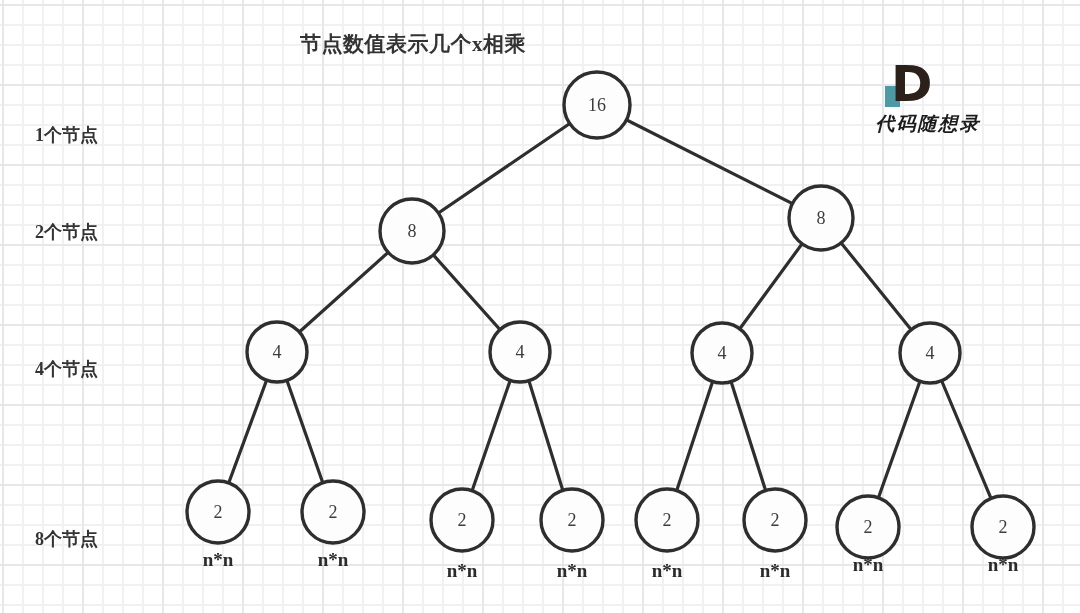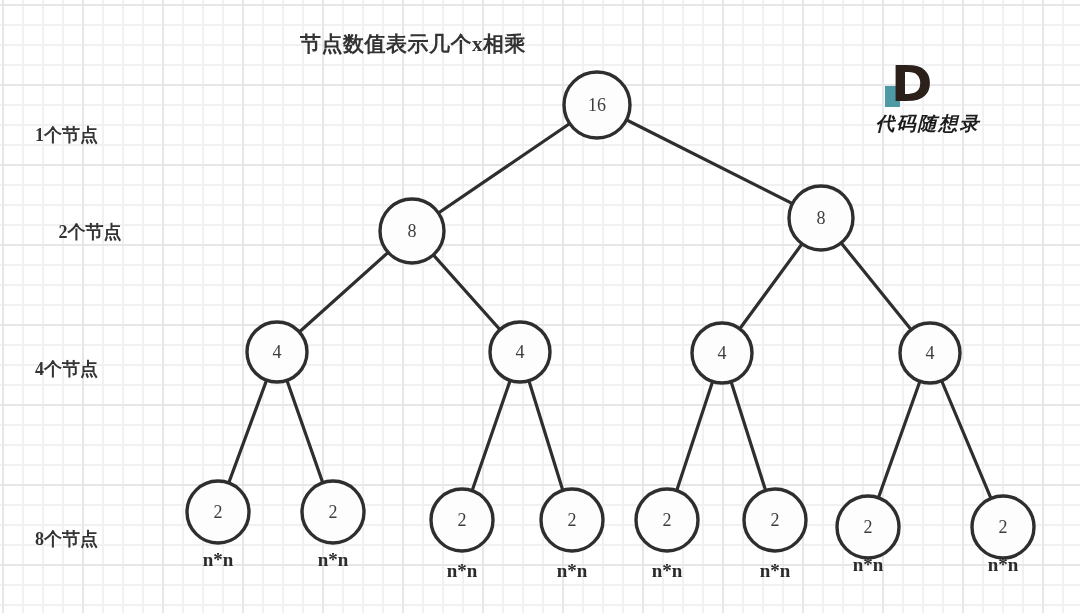--- a/index.html
+++ b/index.html
@@ -108,21 +108,21 @@
   }
 </style>
 </head>
 <body>
 
 <div class="canvas">
 
   <div class="title">节点数值表示几个x相乘</div>
 
   <div class="row-label" style="top: 91px; margin-top: 32px;">1个节点</div>
-  <div class="row-label" style="top: 220px; text-align: center;">2个节点</div>
+  <div class="row-label" style="top: 220px;">2个节点</div>
   <div class="row-label" style="top: 357px;">4个节点</div>
   <div class="row-label" style="top: 527px;">8个节点</div>
 
   <svg class="tree-svg" width="1080" height="613" viewBox="0 0 1080 613">
     <g>
       <line x1="597" y1="105" x2="412" y2="231"></line>
       <line x1="597" y1="105" x2="821" y2="218"></line>
       <line x1="412" y1="231" x2="277" y2="352"></line>
       <line x1="412" y1="231" x2="520" y2="352"></line>
       <line x1="821" y1="218" x2="722" y2="353"></line>

